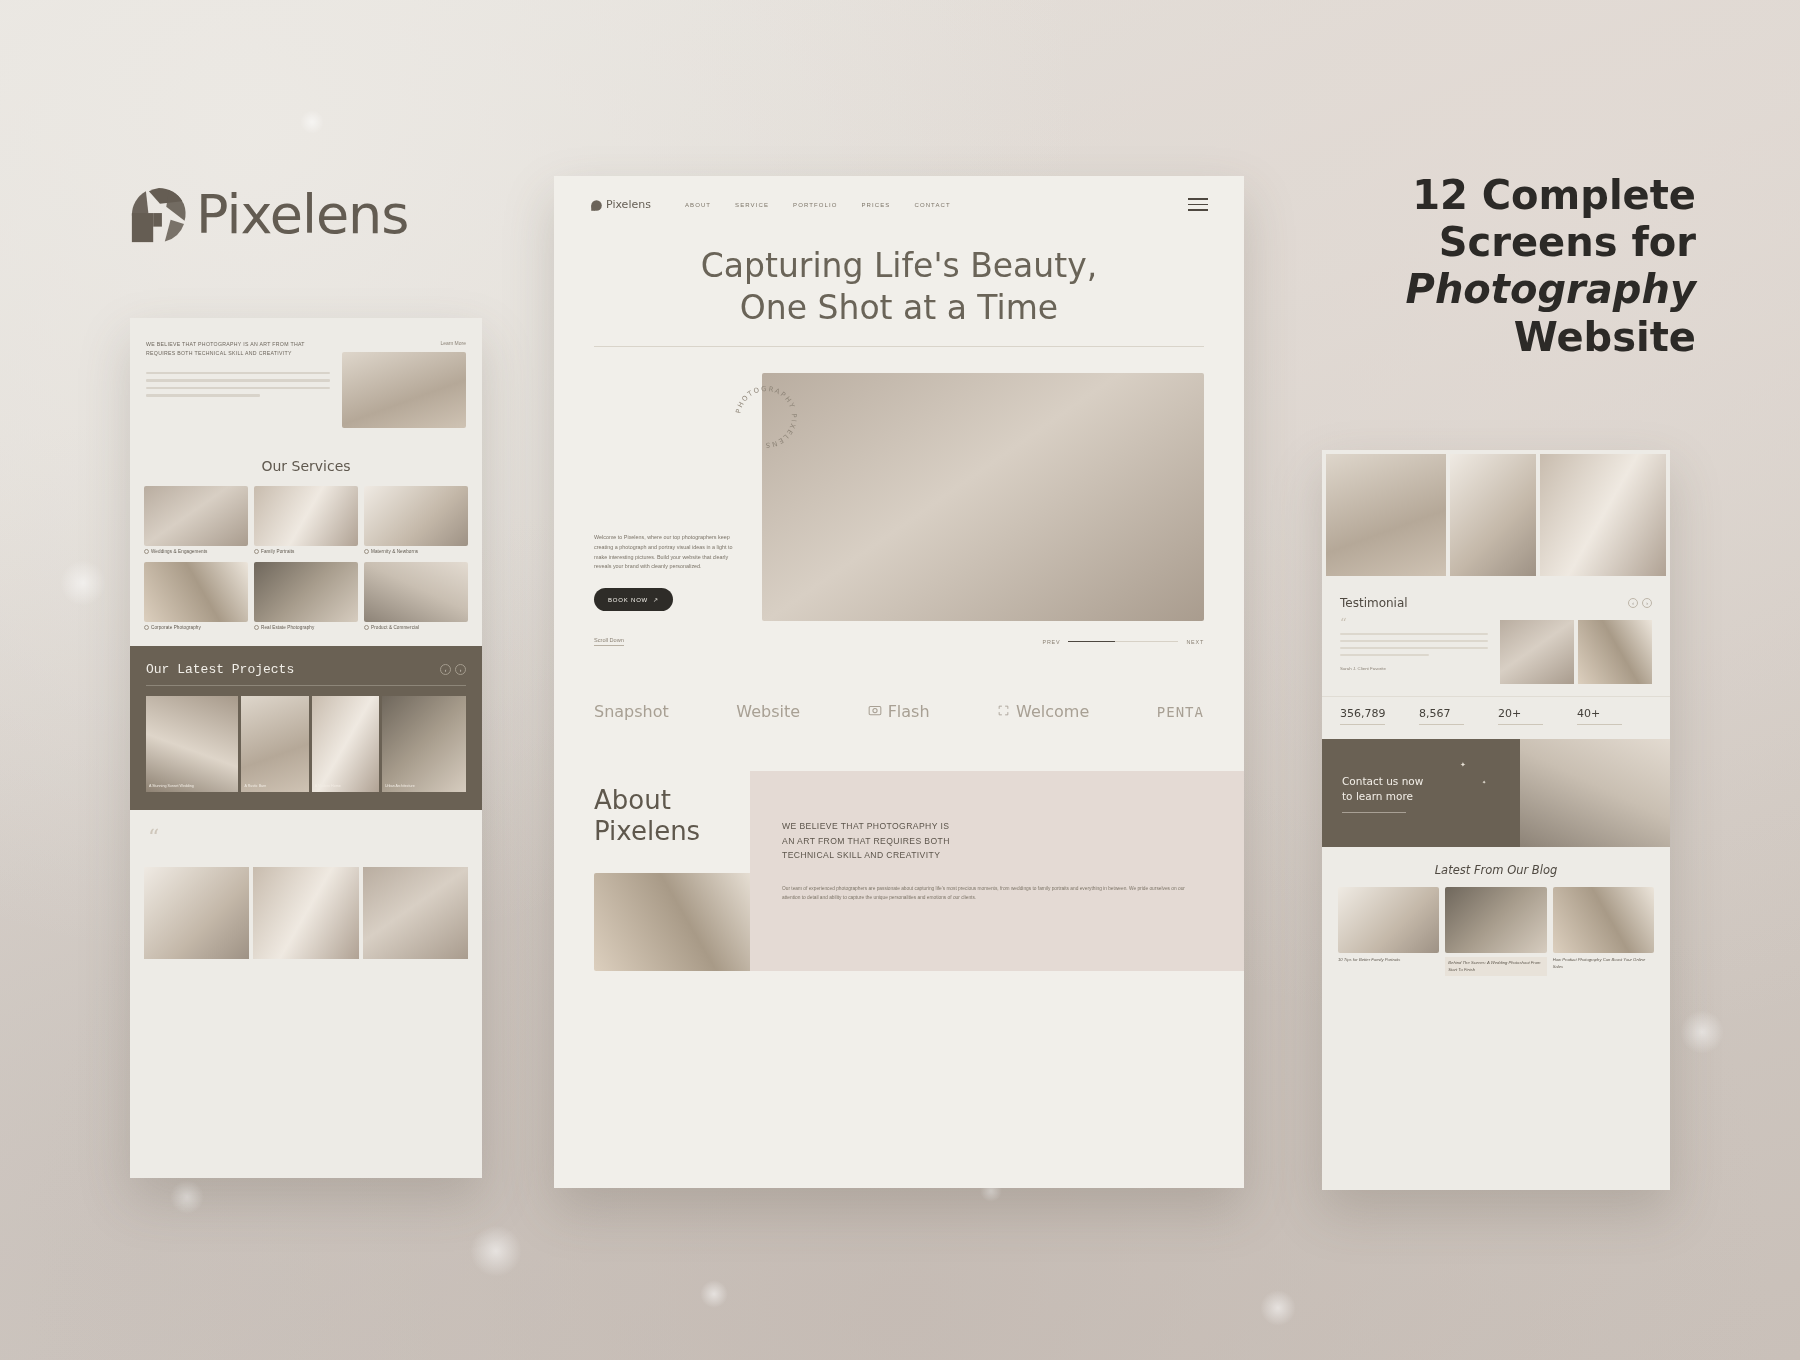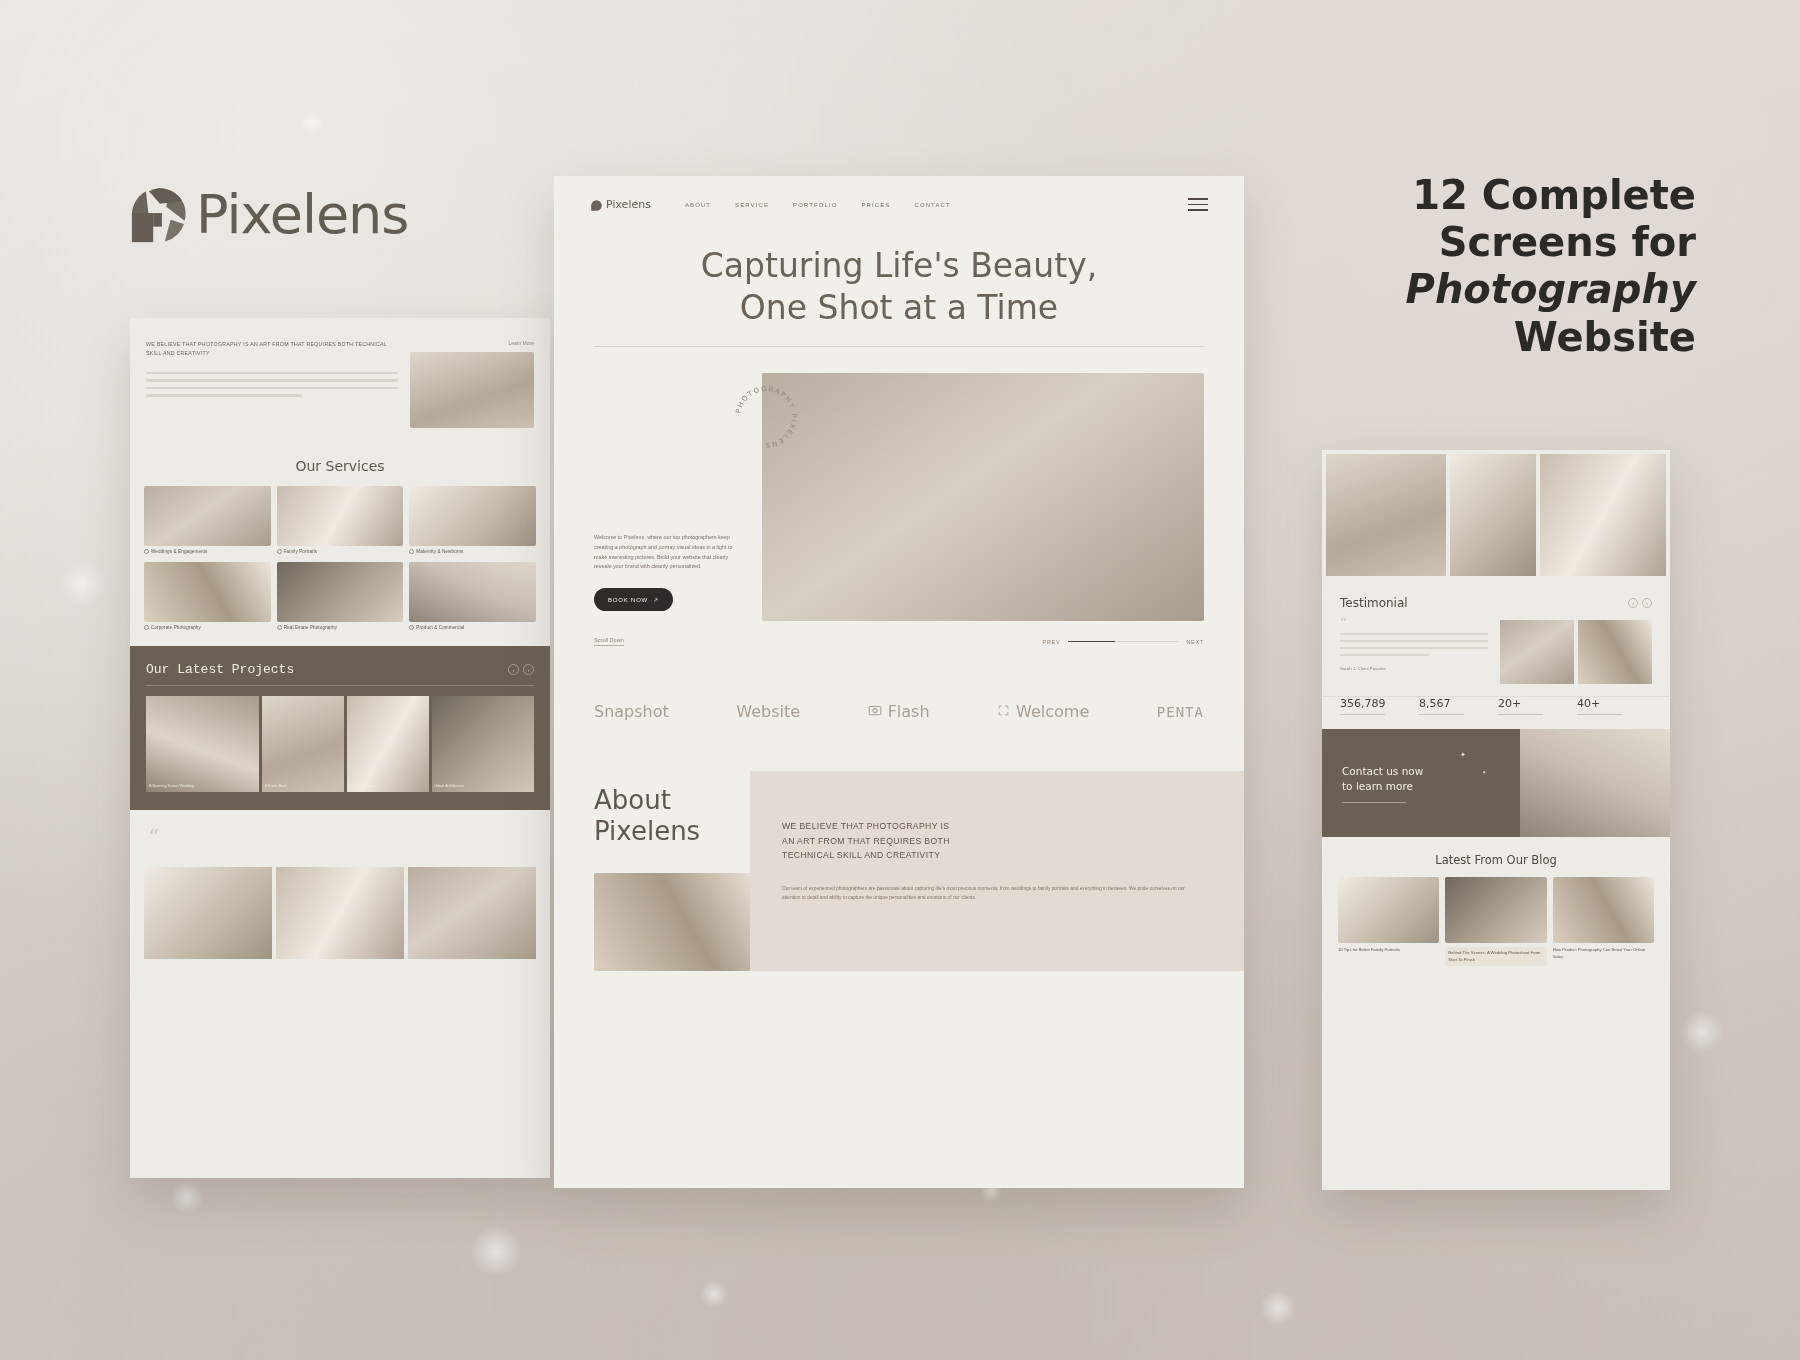--- a/index.html
+++ b/index.html
@@ -45,21 +45,21 @@
   .promo { position: absolute; right: 104px; top: 172px; width: 420px; text-align: right;
            color: #2c2a27; font-size: 40px; line-height: 1.18; font-weight: 700;
            font-family: "DejaVu Sans", sans-serif; }
   .promo .ital { font-style: italic; }
 
   
   .panel { position: absolute; background: #f0eeea; overflow: hidden;
            box-shadow: 0 22px 48px rgba(90,80,70,0.22); }
 
   
-  #panel-left { left: 130px; top: 318px; width: 420px; height: 860px; background: #edebe6; }
+  #panel-left { left: 130px; top: 318px; width: 352px; height: 860px; background: #edebe6; }
   .lp-hero { display: flex; gap: 12px; padding: 22px 16px 14px; }
   .lp-hero-txt { flex: 1; }
   .lp-kicker { font-size: 5.2px; line-height: 1.7; color: #6d665c; letter-spacing: .3px; }
   .lp-lines { margin-top: 14px; }
   .lp-line { height: 2.5px; background: #d8d3ca; margin-bottom: 5px; border-radius: 1px; }
   .lp-line.s { width: 62%; }
   .lp-hero-img { width: 124px; height: 76px; border-radius: 2px; }
   .lp-tag { font-size: 5px; color: #8d8478; text-align: right; margin-bottom: 6px; }
 
   .lp-sec-title { text-align: center; font-size: 14px; color: #5f584e; margin: 16px 0 12px;
@@ -158,34 +158,34 @@
   .rp-testi-body { display: flex; gap: 12px; margin-top: 10px; }
   .rp-tb-l { flex: 1; }
   .rp-tb-l .q { font-size: 13px; color: #c9c1b4; line-height: .6; font-family: "DejaVu Serif", serif; }
   .rp-tb-l .tl { height: 2px; background: #dcd7cd; margin: 5px 0; border-radius: 1px; }
   .rp-tb-l .tl.s { width: 60%; }
   .rp-tb-l .who { font-size: 4.4px; color: #8d8478; margin-top: 10px; }
   .rp-tb-r { width: 152px; display: grid; grid-template-columns: 1fr 1fr; gap: 4px; }
   .rp-tb-r div { height: 64px; }
 
   .rp-stats { display: grid; grid-template-columns: repeat(4, 1fr); gap: 4px;
-              padding: 0 18px 14px; border-top: 1px solid #e0dcd4; }
+              padding: 10px 18px 14px; border-top: 1px solid #e0dcd4; }
   .rp-stat .v { font-size: 11px; color: #44403a; font-family: "DejaVu Sans", sans-serif; }
   .rp-stat .u { height: 1.4px; width: 60%; background: #cdc6b9; margin-top: 4px; }
 
   .rp-contact { background: #6a6154; height: 108px; display: flex; align-items: center;
                 position: relative; overflow: hidden; }
   .rp-contact .txt { padding-left: 20px; z-index: 2; }
   .rp-contact h4 { color: #f3efe8; font-size: 10.5px; line-height: 1.45; font-weight: 500;
                    font-family: "DejaVu Sans", sans-serif; }
   .rp-contact .ul { height: 1px; width: 64px; background: #a8a095; margin-top: 7px; }
   .rp-contact .person { position: absolute; right: 0; top: 0; width: 150px; height: 100%; }
   .rp-spark { position: absolute; color: #e6e0d5; font-size: 7px; }
 
-  .rp-blog { padding: 16px 16px 18px; }
+  .rp-blog { padding: 16px 16px 18px; font-style: italic; }
   .rp-blog h3 { text-align: center; font-size: 11.5px; color: #4f4941; font-weight: 500;
                 margin-bottom: 10px; font-family: "DejaVu Sans", sans-serif; }
   .rp-blog-grid { display: grid; grid-template-columns: repeat(3, 1fr); gap: 6px; }
   .rp-blog-grid .thumb { width: 100%; height: 66px; border-radius: 2px; }
   .rp-blog-grid .cap { font-size: 4.2px; color: #5f584e; line-height: 1.5; margin-top: 4px; }
   .rp-blog-grid .card.mid .cap { background: #e8e2d9; padding: 3px; }
 </style>
 </head>
 <body>
 

